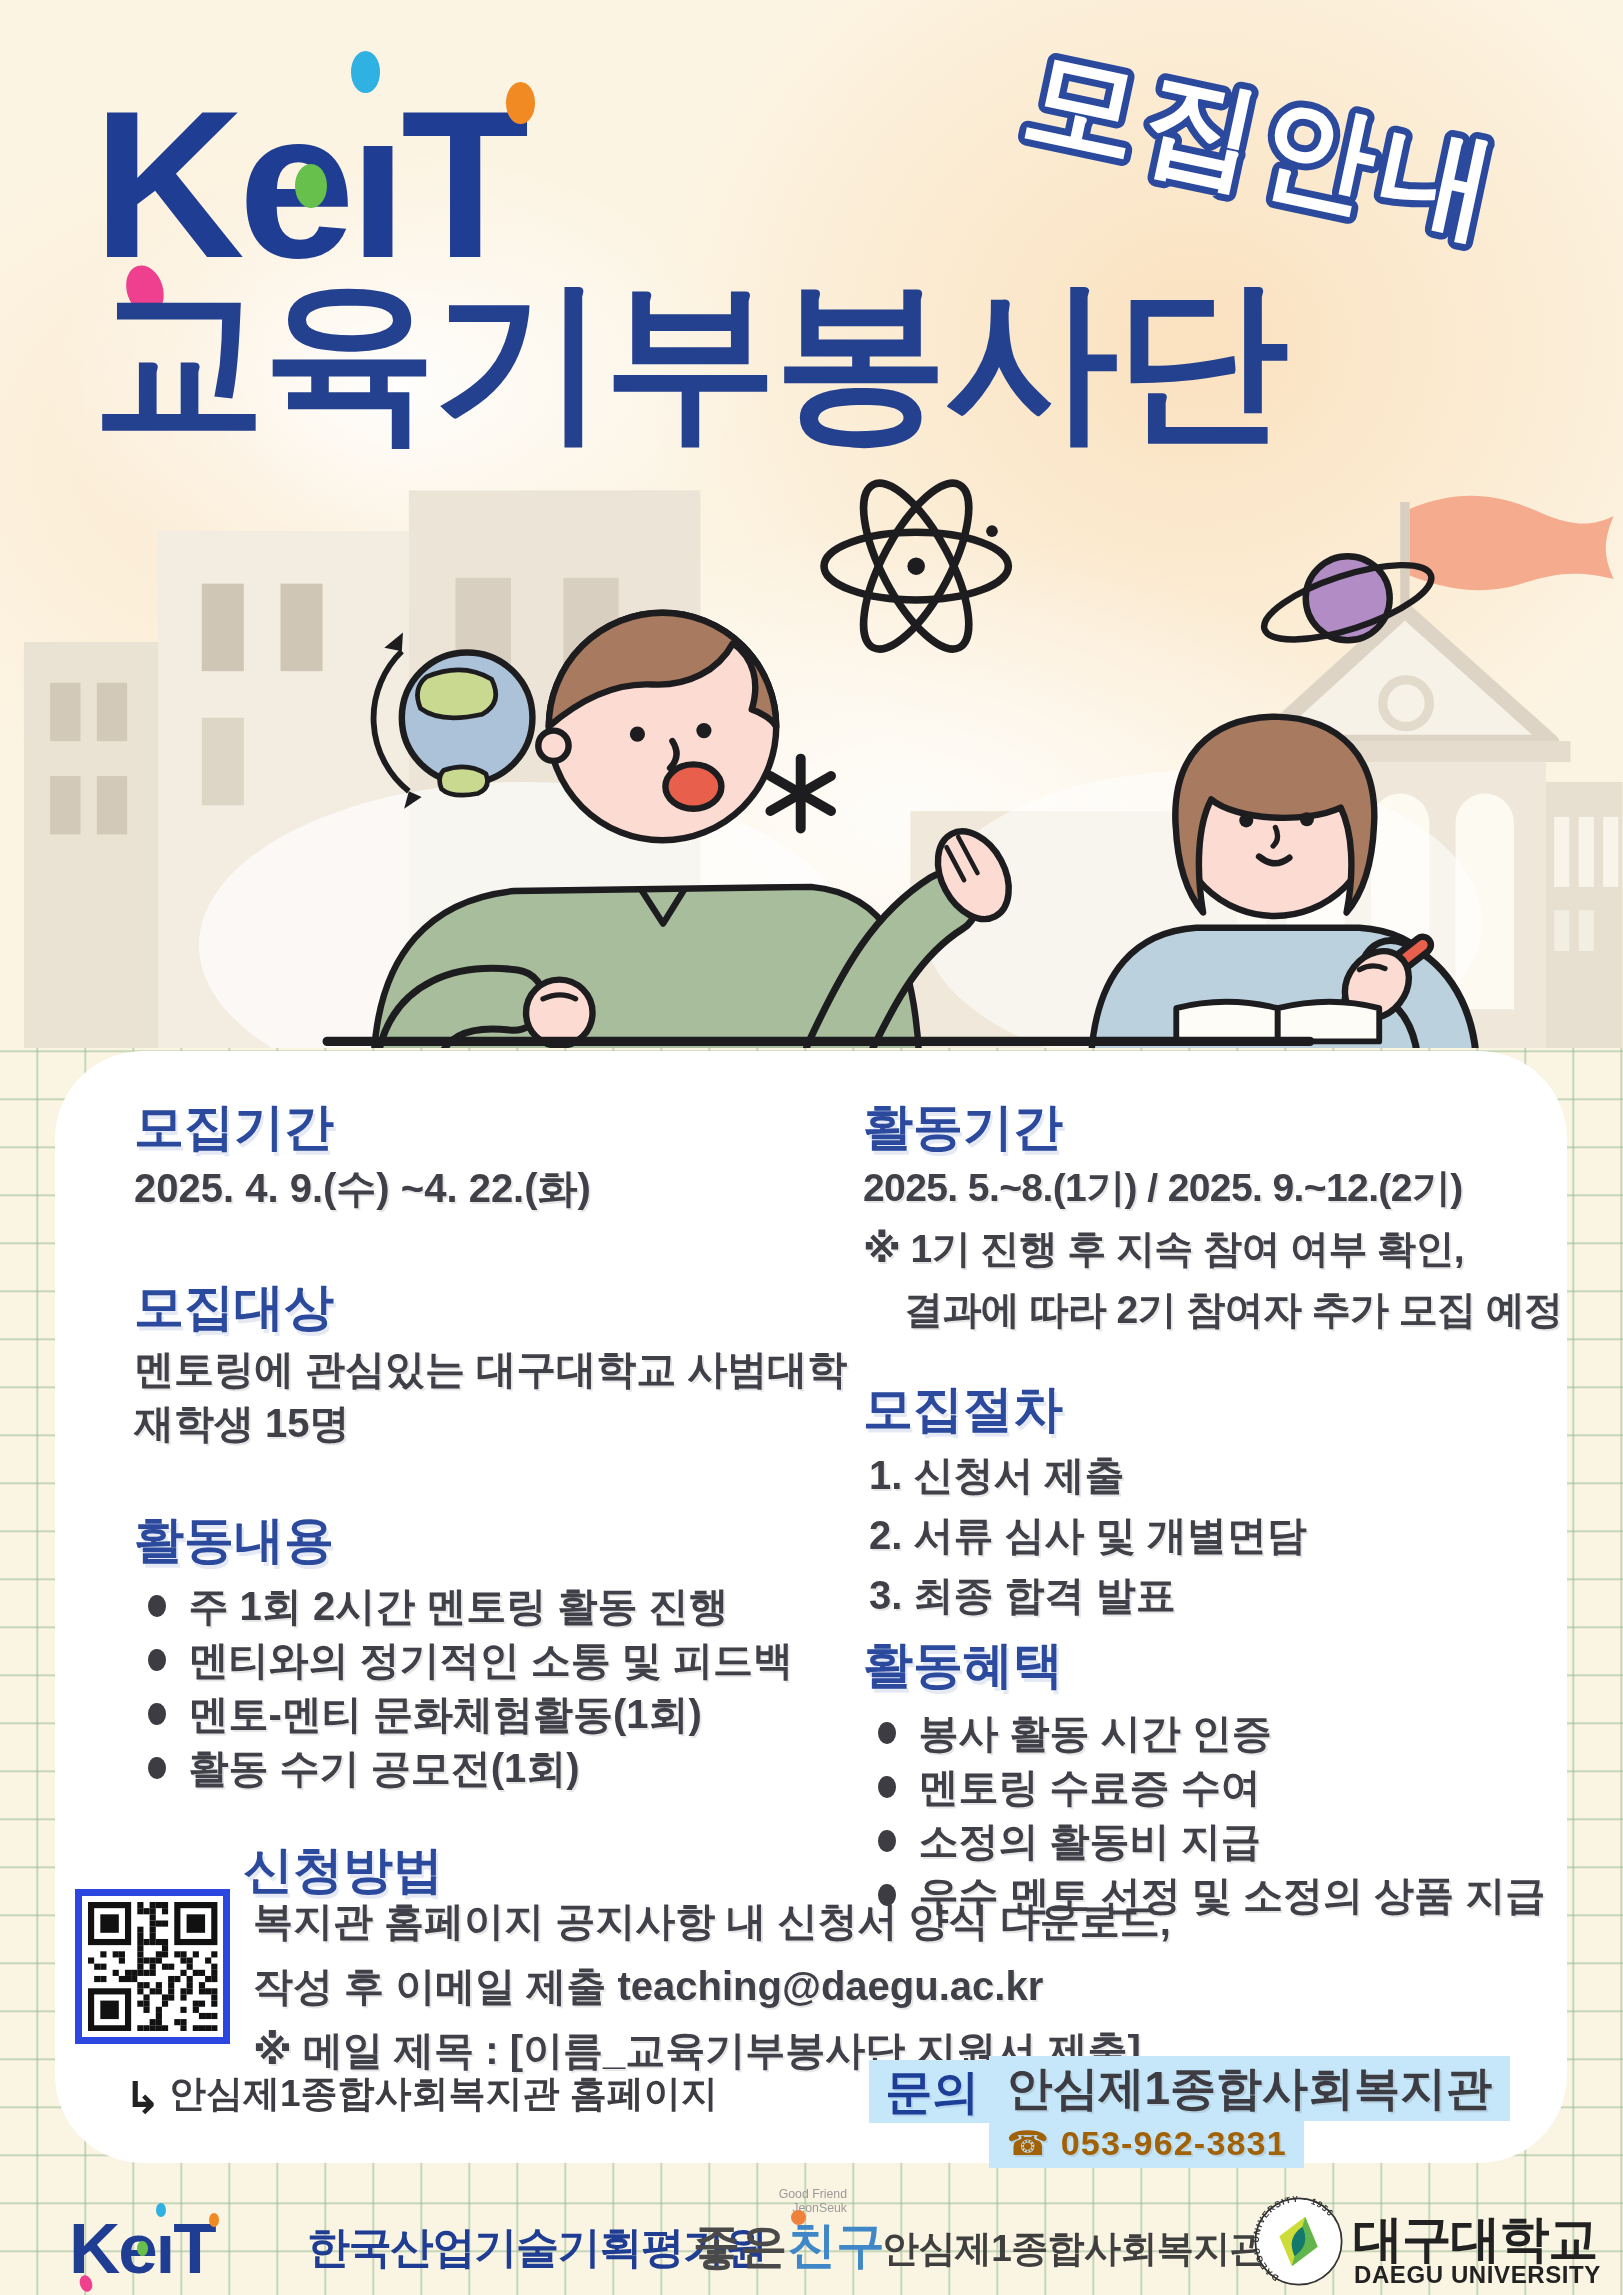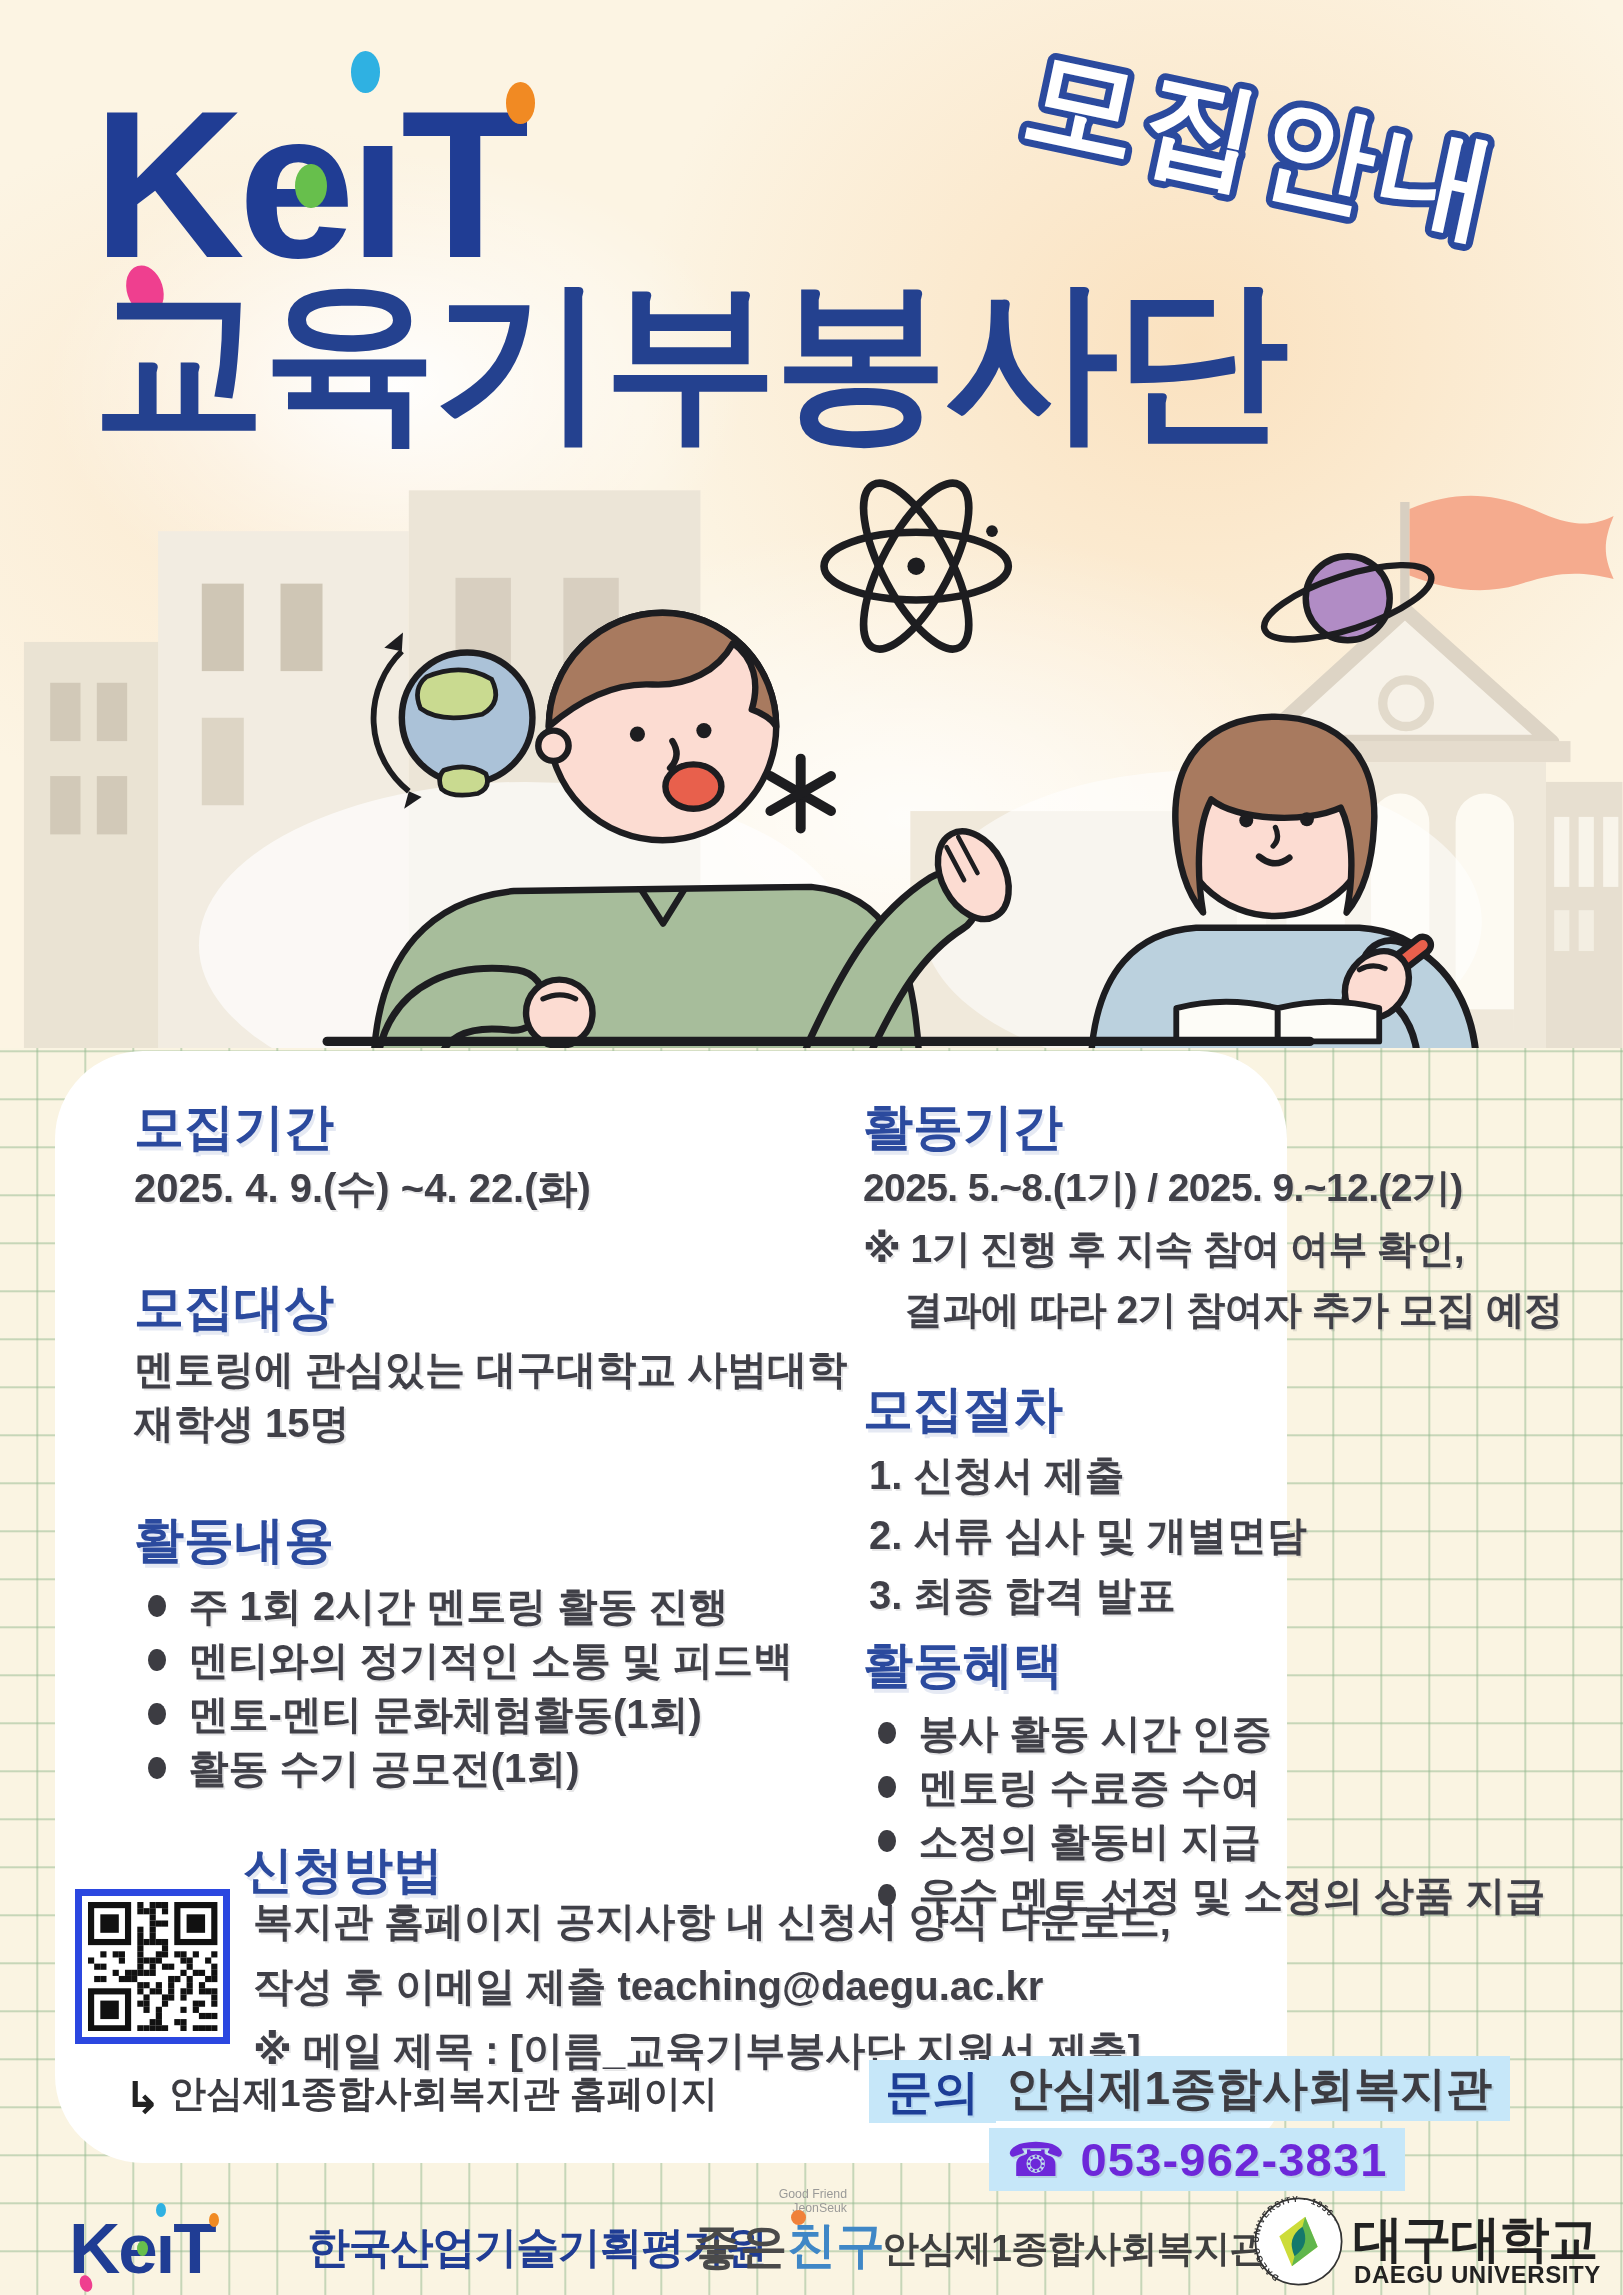--- a/index.html
+++ b/index.html
@@ -42,21 +42,21 @@
   .badge-svg text{font-family:"Liberation Sans","DejaVu Sans",sans-serif;font-weight:900;}
   
   .page-title{
     position:absolute;left:92px;top:273px;font-size:174px;font-weight:900;
     color:#24418f;letter-spacing:-3.5px;line-height:1;white-space:nowrap;
   }
   
   .scene{position:absolute;left:0;top:467px;}
   
   .card{
-    position:absolute;left:55px;top:1051px;width:1232px;height:1112px;
+    position:absolute;left:55px;top:1051px;width:1512px;height:1112px;
     background:#ffffff;border-radius:88px;
   }
   .hd{
     position:absolute;font-size:50px;font-weight:900;color:#2b4a9e;white-space:nowrap;
     text-shadow:2.3px 3.5px 0 rgba(43,74,158,.12);line-height:1;
   }
   .bt{
     position:absolute;font-size:40px;font-weight:600;color:#404048;white-space:nowrap;
     text-shadow:1.8px 2.3px 0 rgba(90,90,95,.15);line-height:1.18;
   }
@@ -80,23 +80,23 @@
     position:absolute;left:814px;top:1009px;background:#c6e7f9;color:#1d3e97;
     font-size:47px;font-weight:900;padding:8.2px 16.3px;line-height:1;white-space:nowrap;
     text-shadow:1.8px 2.3px 0 rgba(29,62,151,.12);
   }
   .contact-org{
     position:absolute;left:934px;top:1005px;background:#c6e7f9;color:#3c3c42;
     font-size:46px;font-weight:700;padding:9.3px 17.5px;line-height:1;white-space:nowrap;
     text-shadow:1.8px 2.3px 0 rgba(90,90,95,.15);
   }
   .contact-phone{
-    position:absolute;left:934px;top:1067px;background:#c6e7f9;color:#6d28d9;
-    font-size:47px;font-weight:700;padding:8.2px 17.5px;line-height:1;white-space:nowrap;
-    letter-spacing:1.2px;text-shadow:1.8px 2.3px 0 rgba(90,90,95,.15);margin-top:10px;
+    position:absolute;left:934px;top:1067px;background:#c6e7f9;color:#a16207;
+    font-size:34px;font-weight:700;padding:8.2px 17.5px;line-height:1;white-space:nowrap;
+    letter-spacing:1.2px;text-shadow:1.8px 2.3px 0 rgba(90,90,95,.15);
   }
   
   .footer{position:absolute;left:0;top:2183px;width:1623px;height:113px;}
   .f-keit{position:absolute;left:69px;top:24.5px;font-size:71px;}
   .f-keit-name{position:absolute;left:263px;top:36px;font-size:43px;font-weight:900;color:#203d94;white-space:nowrap;letter-spacing:-1.2px;margin-left:44px;}
   .f-friend{position:absolute;left:693px;top:30px;white-space:nowrap;}
   .f-friend .fa{font-size:47px;font-weight:900;color:#4a4a4a;}
   .f-friend .fb{font-size:49px;font-weight:900;color:#3f87c6;position:relative;}
   .f-friend .fb .accent{position:absolute;width:15px;height:15px;border-radius:50%;background:#f0813a;left:3.5px;top:-8.2px;}
   .f-friend-cap{position:absolute;left:759px;top:3.5px;font-size:12.3px;color:#9a9a98;line-height:1.15;text-align:right;width:88px;}

